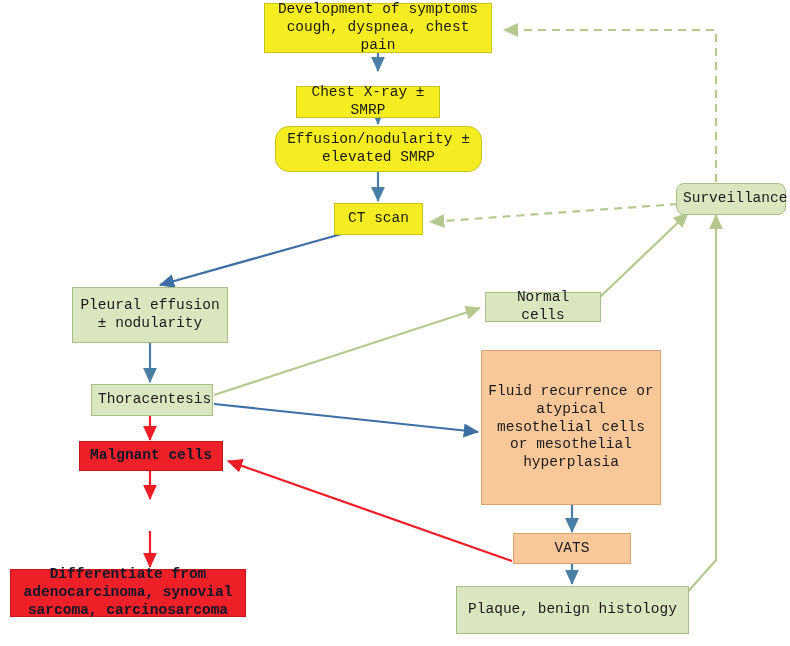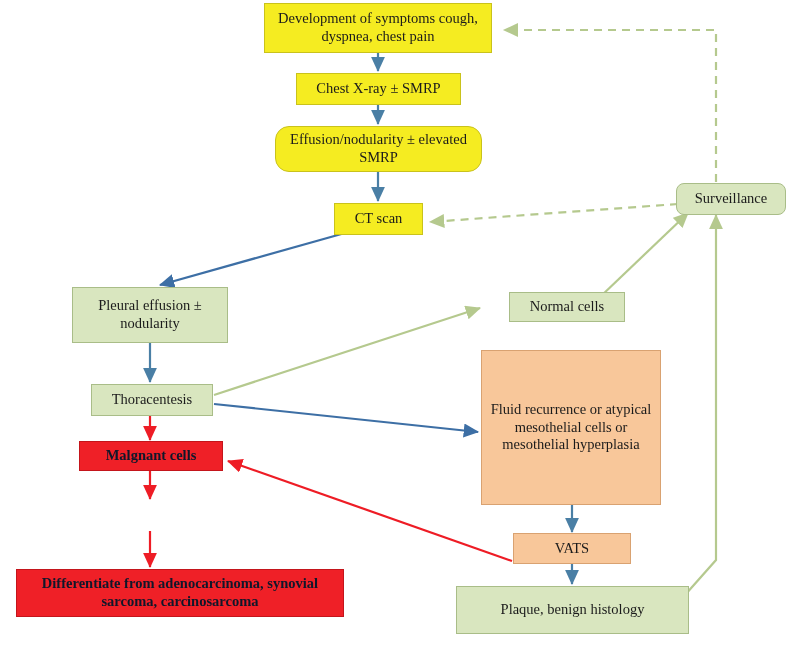--- a/index.html
+++ b/index.html
@@ -5,21 +5,21 @@
   html, body {
     margin: 0;
     padding: 0;
     background: #ffffff;
   }
   #canvas {
     position: relative;
     width: 790px;
     height: 646px;
     background: #ffffff;
-    font-family: Liberation Serif, serif;
+    font-family: Liberation Mono, monospace;
     overflow: hidden;
   }
   svg#edges {
     position: absolute;
     left: 0;
     top: 0;
     width: 790px;
     height: 646px;
     pointer-events: none;
   }
@@ -116,58 +116,58 @@
 
     <line x1="572" y1="564" x2="572" y2="584" stroke="#4a7fa5" stroke-width="2.2" marker-end="url(#ah-teal)"></line>
 
     <path d="M677,604 L716,560 L716,215" fill="none" stroke="#b5c98e" stroke-width="2.2" marker-end="url(#ah-green)"></path>
   </svg>
 
   <div class="node yellow" style="left:264px; top:3px; width:228px; height:50px;">
     <span>Development of symptoms cough, dyspnea, chest pain</span>
   </div>
 
-  <div class="node yellow" style="left:296px; top:73px; width:165px; height:32px;">
+  <div class="node yellow" style="left:296px; top:86px; width:144px; height:32px;">
     <span>Chest X-ray ± SMRP</span>
   </div>
 
   <div class="node yellow" style="left:275px; top:126px; width:207px; height:46px;border-radius:14px;">
     <span>Effusion/nodularity ± elevated SMRP</span>
   </div>
 
   <div class="node yellow" style="left:334px; top:203px; width:89px; height:32px;">
     <span>CT scan</span>
   </div>
 
   <div class="node green" style="left:676px; top:183px; width:110px; height:32px;border-radius:8px;">
     <span>Surveillance</span>
   </div>
 
   <div class="node green" style="left:72px; top:287px; width:156px; height:56px;">
     <span>Pleural effusion ± nodularity</span>
   </div>
 
-  <div class="node green" style="left:485px; top:292px; width:116px; height:30px;margin-left:24px;">
+  <div class="node green" style="left:485px; top:292px; width:116px; height:30px;">
     <span>Normal cells</span>
   </div>
 
   <div class="node green" style="left:91px; top:384px; width:122px; height:32px;">
     <span>Thoracentesis</span>
   </div>
 
   <div class="node orange" style="left:481px; top:350px; width:180px; height:155px;">
     <span>Fluid recurrence or atypical mesothelial cells or mesothelial hyperplasia</span>
   </div>
 
   <div class="node red" style="left:79px; top:441px; width:144px; height:30px;">
     <span>Malgnant cells</span>
   </div>
 
 
-  <div class="node red" style="left:16px; top:569px; width:328px; height:48px;">
+  <div class="node red" style="left:10px; top:569px; width:236px; height:48px;">
     <span>Differentiate from adenocarcinoma, synovial sarcoma, carcinosarcoma</span>
   </div>
 
   <div class="node orange" style="left:513px; top:533px; width:118px; height:31px;">
     <span>VATS</span>
   </div>
 
   <div class="node green" style="left:456px; top:586px; width:233px; height:48px;">
     <span>Plaque, benign histology</span>
   </div>

